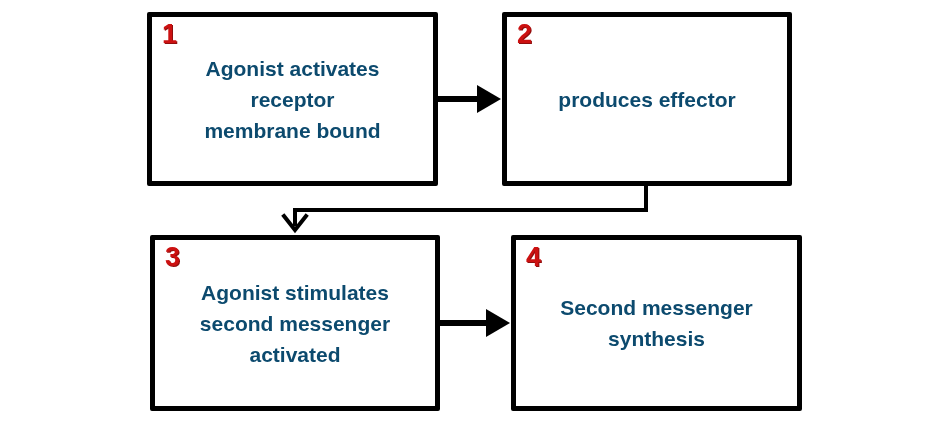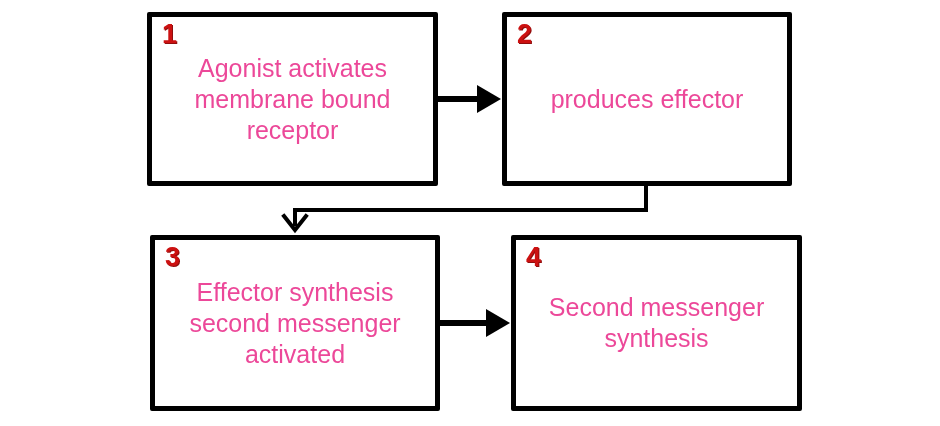--- a/index.html
+++ b/index.html
@@ -31,23 +31,23 @@
     position: absolute;
     top: 3px;
     left: 10px;
     font-size: 27px;
     font-weight: bold;
     color: #cc1111;
     text-shadow: 1px 1px 0 #8f0d0d;
     line-height: 1.1;
   }
   .pbox .tline {
-    font-size: 25px;
-    font-weight: normal;
-    color: #ec4899;
+    font-size: 21px;
+    font-weight: bold;
+    color: #0c4a6e;
     line-height: 31px;
     white-space: nowrap;
   }
   .box-1 { left: 147px; top: 12px;  width: 291px; height: 174px; }
   .box-2 { left: 502px; top: 12px;  width: 290px; height: 174px; }
   .box-3 { left: 150px; top: 235px; width: 290px; height: 176px; }
   .box-4 { left: 511px; top: 235px; width: 291px; height: 176px; }
   svg.connectors {
     position: absolute;
     left: 0;
@@ -76,32 +76,32 @@
 
     <g>
       <line x1="440" y1="323" x2="488" y2="323" stroke="#000000" stroke-width="6"></line>
       <polygon points="486,309 486,337 510,323" fill="#000000"></polygon>
     </g>
   </svg>
 
   <div class="pbox box-1">
     <span class="step-num">1</span>
     <div class="tline">Agonist activates</div>
+    <div class="tline">receptor</div>
     <div class="tline">membrane bound</div>
-    <div class="tline">receptor</div>
   </div>
 
   <div class="pbox box-2">
     <span class="step-num">2</span>
     <div class="tline">produces effector</div>
   </div>
 
   <div class="pbox box-3">
     <span class="step-num">3</span>
-    <div class="tline">Effector synthesis</div>
+    <div class="tline">Agonist stimulates</div>
     <div class="tline">second messenger</div>
     <div class="tline">activated</div>
   </div>
 
   <div class="pbox box-4">
     <span class="step-num">4</span>
     <div class="tline">Second messenger</div>
     <div class="tline">synthesis</div>
   </div>
 

